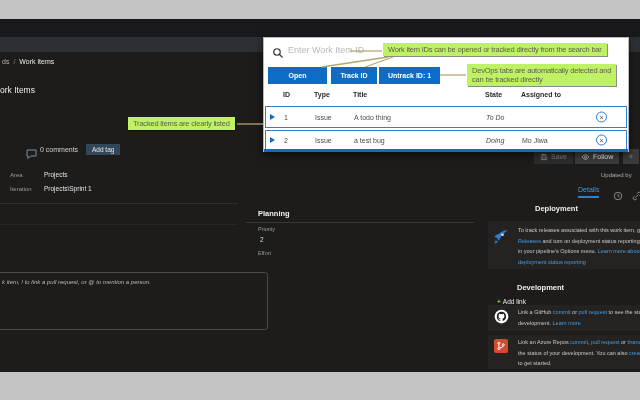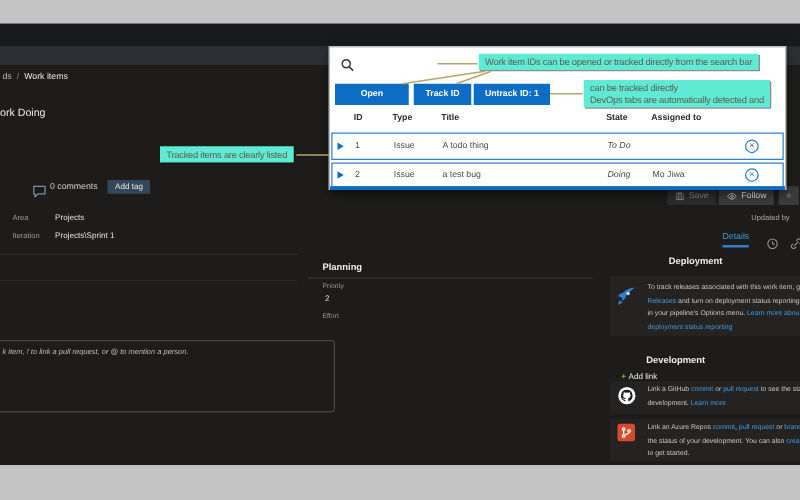--- a/index.html
+++ b/index.html
@@ -15,21 +15,21 @@
 
   .nav-strip { left:0; top:37px; width:640px; height:15px; background:#2c2f34; }
   .bottom-gray { left:0; top:372px; width:640px; height:28px; background:#c4c4c4; }
 
   
   .crumb { left:2px; top:58px; font-size:7px; color:#b5b5b5; white-space:nowrap; }
   .crumb .cur { color:#e9e9e9; }
   .crumb .sep { color:#8a8a8a; padding:0 4px; }
   .page-title { left:0; top:85px; font-size:8.5px; color:#ededed; white-space:nowrap; }
 
-  .note { background:#5eead4; color:#5e5e4b; font-size:7.5px; letter-spacing:-0.2px;
+  .note { background:#bef264; color:#5e5e4b; font-size:7.5px; letter-spacing:-0.2px;
           padding:2px 5px; white-space:nowrap; box-shadow:1px 1px 0 rgba(0,0,0,.45); }
 
   .comments { left:40px; top:146px; font-size:7px; color:#d0d0d0; cursor:pointer; }
   .add-tag { left:86px; top:144px; background:#33475a; color:#e8e8e8; font-size:6.5px;
              padding:2px 6px; border:none; cursor:pointer; }
 
   .tbtn { height:15px; display:flex; align-items:center; gap:3px; padding:0 6px;
           font-size:7px; border:none; cursor:pointer; }
   .save-btn { left:534px; top:149px; background:#2c2c2c; color:#8a8a8a; }
   .follow-btn { left:575px; top:149px; background:#3b3b3b; color:#e6e6e6; }
@@ -103,21 +103,21 @@
         <path d="M17 6l-8 4 3 2-5 7 9-5-3-2z" fill="#0b3a66"></path>
       </svg>
     </span>
   </div>
 
   <div class="abs nav-strip"></div>
 
   <div class="abs crumb">
     <span>ds</span><span class="sep">/</span><span class="cur">Work items</span>
   </div>
-  <div class="abs page-title">ork Doing</div>
+  <div class="abs page-title">ork Items</div>
 
   <div class="abs note" style="left:128px; top:117px;">Tracked items are clearly listed</div>
 
   <span class="abs" style="left:26px; top:145px;">
     <svg width="12" height="10" viewBox="0 0 24 20" fill="none" stroke="#7d8fa3" stroke-width="2">
       <path d="M2 2h18v12H9l-5 5v-5H2z"></path>
     </svg>
   </span>
   <span class="abs comments">0 comments</span>
   <button class="abs add-tag">Add tag</button>
@@ -225,30 +225,31 @@
       </div>
   </div>
 
   <div class="abs popup">
     <span class="abs" style="left:8px; top:7px;">
       <svg width="12" height="12" viewBox="0 0 24 24" fill="none" stroke="#3a3a3a" stroke-width="2.4">
         <circle cx="10" cy="10" r="6.5"></circle>
           <path d="M15 15l6 6"></path>
       </svg>
     </span>
+    <input class="abs search-input" type="text" placeholder="Enter Work Item ID" style="">
 
     <div class="abs note" style="left:119px; top:5px;">Work item IDs can be opened or tracked directly from the search bar</div>
 
     <button class="abs pbtn" style="left:4px; width:59px;">Open</button>
     <button class="abs pbtn" style="left:67px; width:46px;">Track ID</button>
     <button class="abs pbtn" style="left:115px; width:61px;">Untrack ID: 1</button>
 
     <div class="abs note" style="left:203px; top:26px;">
+      <div>DevOps tabs are automatically detected and</div>
       <div>can be tracked directly</div>
-      <div>DevOps tabs are automatically detected and</div>
     </div>
 
     <div class="abs thead" style="left:1px; top:53px; width:362px; height:12px;">
       <span style="left:18px;">ID</span>
       <span style="left:49px;">Type</span>
       <span style="left:88px;">Title</span>
       <span style="left:220px;">State</span>
       <span style="left:256px;">Assigned to</span>
     </div>
 

